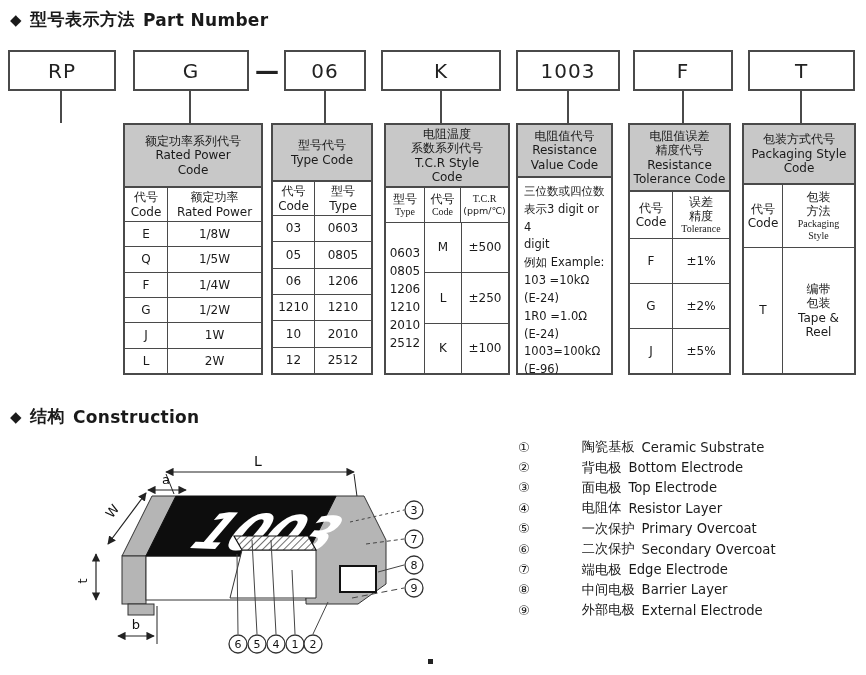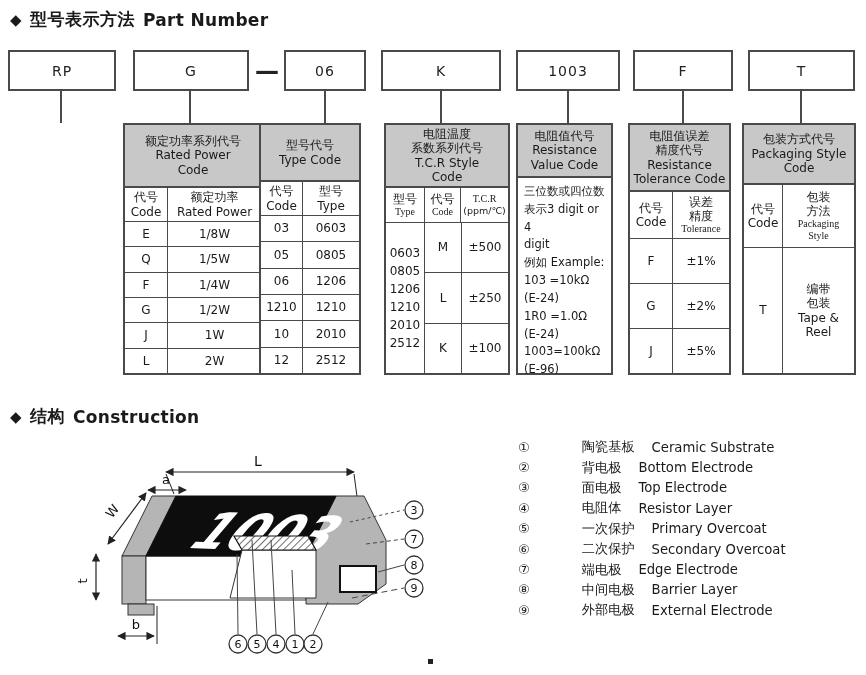--- a/index.html
+++ b/index.html
@@ -7,21 +7,21 @@
   body{ background:#fff; }
   .page{ position:relative; width:866px; height:675px; background:#fff; overflow:hidden;
          font-family:"DejaVu Sans","Liberation Sans",sans-serif; color:#1a1a1a; }
   .h1{ position:absolute; left:10px; font-size:17px; font-weight:bold; letter-spacing:.5px;
        display:flex; align-items:center; gap:8px; }
   .h1 .dia{ font-size:15px; }
   .h1 .en{ letter-spacing:.3px; }
   
   .pnbox{ position:absolute; top:50px; height:41px; border:2px solid var(--bd);
           display:flex; align-items:center; justify-content:center;
-          font-size:14px; letter-spacing:1px; color:#222; background:#fff; }
+          font-size:20px; letter-spacing:1px; color:#222; background:#fff; }
   .dash{ position:absolute; top:57px; font-size:24px; font-weight:bold; color:#222; }
   .vline{ position:absolute; top:91px; height:32px; width:0; border-left:2px solid var(--bd); }
   
   .col{ position:absolute; top:123px; height:252px; border:2px solid var(--bd);
         display:flex; flex-direction:column; background:#fff; }
   .colhead{ background:var(--hdr); border-bottom:2px solid var(--bd);
             display:flex; flex-direction:column; justify-content:center;
             text-align:center; font-size:12px; line-height:1.2; padding:2px 1px; flex:0 0 auto; }
   .tbl{ flex:1; display:flex; flex-direction:column; }
   .thead{ display:flex; flex:0 0 auto; }
@@ -36,21 +36,21 @@
   .tcr-types{ flex:0 0 38px; display:flex; flex-direction:column; justify-content:center;
               text-align:center; font-size:12px; line-height:1.5; }
   .tcr-right{ flex:1; display:flex; flex-direction:column; border-left:1.5px solid var(--bd); }
   .tcr-right .trow:first-child{ border-top:none; }
   .small{ font-size:10px;font-family:Liberation Serif, serif; }
   .tiny{ font-size:9.5px; }
   
   .legend{ position:absolute; left:518px; top:437px; font-size:13.2px; }
   .legend .li{ height:20.4px; display:flex; align-items:center; }
   .legend .num{ margin-right:7px; }
-  .legend .zh{ margin-right:17px;padding-left:45px; }
+  .legend .zh{ margin-right:7px;padding-left:45px; }
   .diagram{ position:absolute; left:40px; top:432px; }
   .footdot{ position:absolute; left:428px; top:659px; width:5px; height:5px; background:#222; }
 </style>
 </head>
 <body>
 
 <div class="page">
 
   <div class="h1" style="top:8px;">
     <span class="dia">◆</span>
@@ -113,21 +113,21 @@
           <div class="c" style="width:42px;">J</div>
           <div class="c" style="flex:1;">1W</div>
         </div>
       <div class="trow">
           <div class="c" style="width:42px;">L</div>
           <div class="c" style="flex:1;">2W</div>
         </div>
     </div>
   </div>
 
-  <div class="col" style="left:259px;width:102px;">
+  <div class="col" style="left:271px;width:102px;">
     <div class="colhead" style="height:57px;">
       <div>型号代号</div>
       <div>Type Code</div>
     </div>
     <div class="tbl">
       <div class="thead" style="height:33px;">
         <div class="c" style="width:41px;">
           <div>代号</div>
           <div>Code</div>
         </div>

